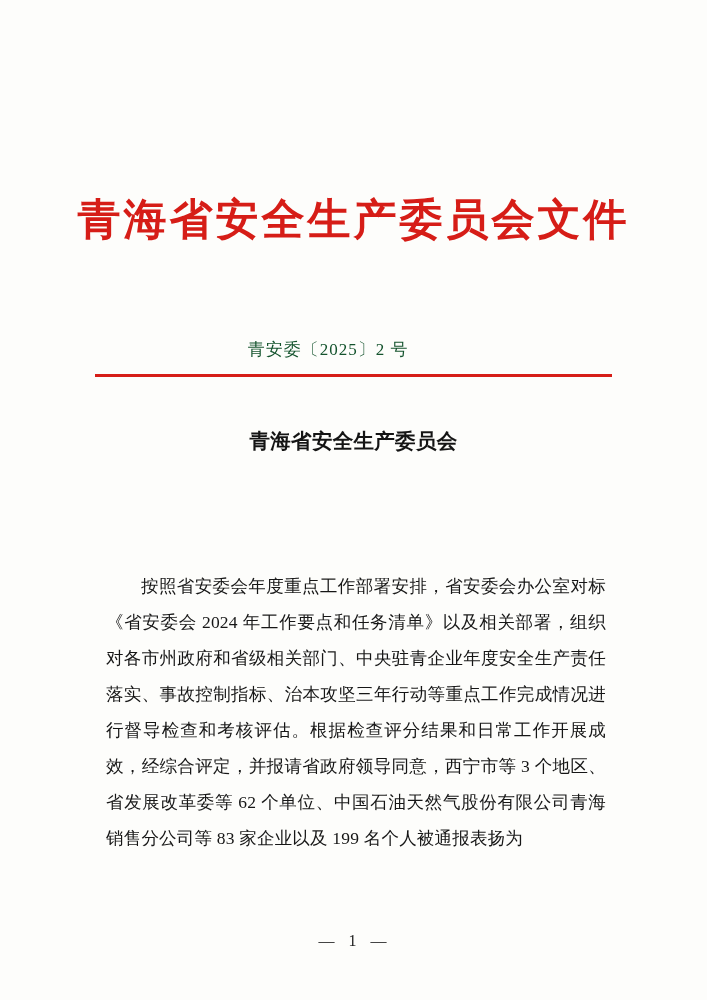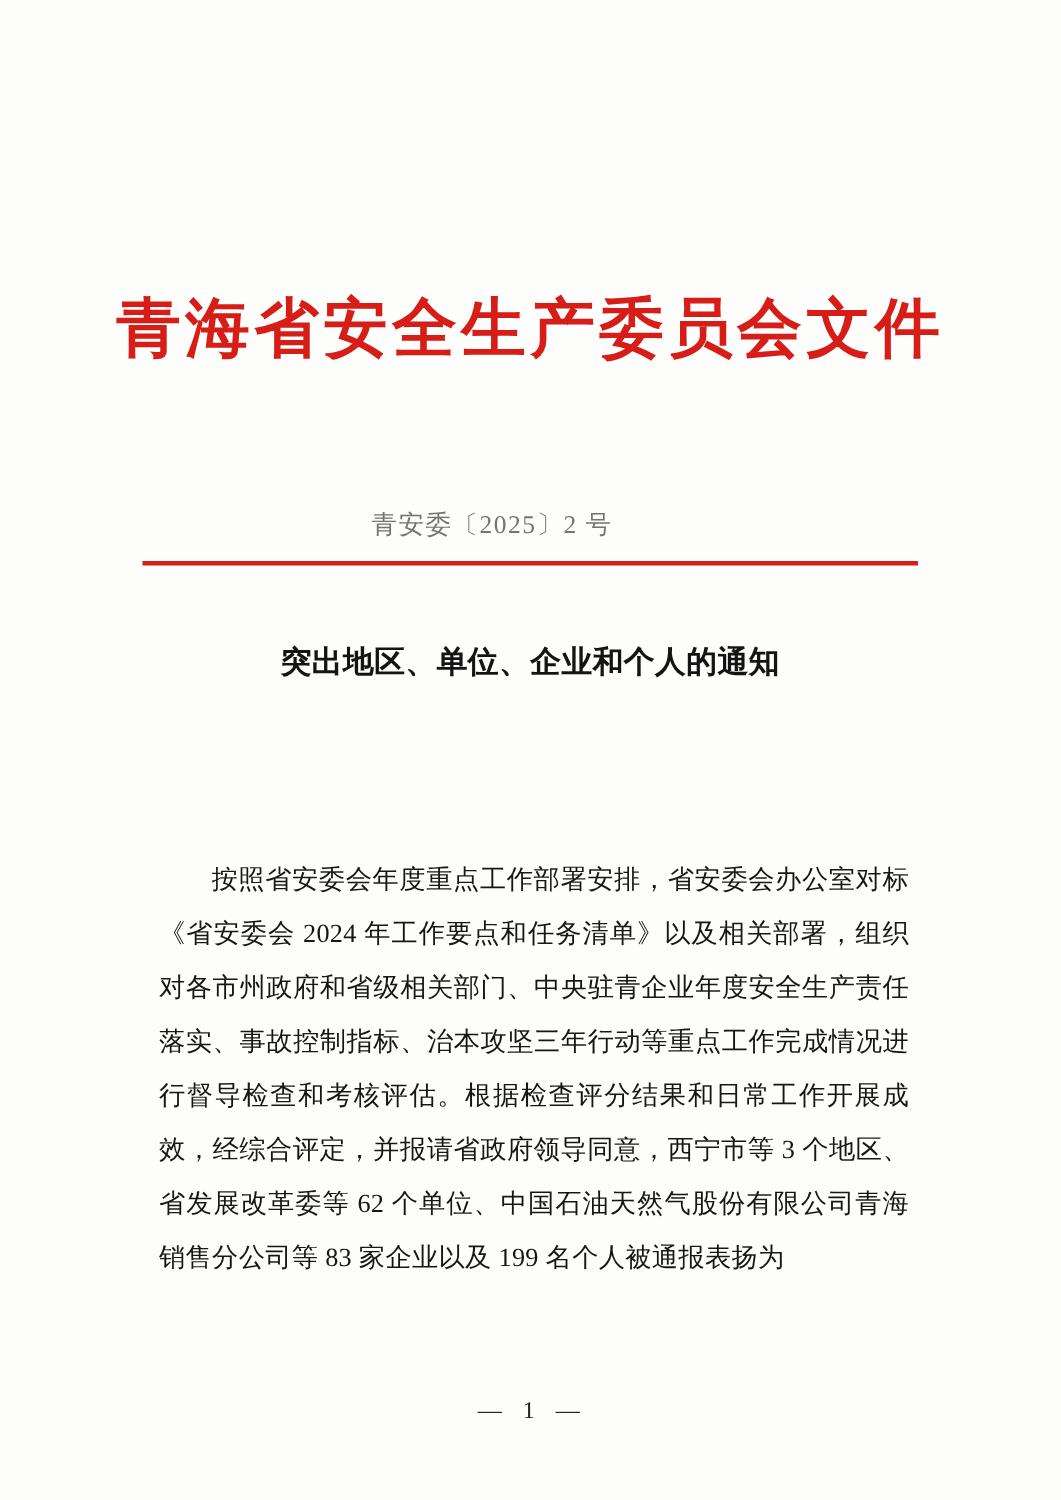--- a/index.html
+++ b/index.html
@@ -37,21 +37,21 @@
     white-space: nowrap;
   }
   .doc-number {
     position: absolute;
     top: 338px;
     left: 0;
     width: 656px;
     text-align: center;
     font-size: 17px;
     letter-spacing: 1px;
-    color: #737373;
+    color: #14532d;
     font-family: "Liberation Serif", serif;
   }
   .red-rule {
     position: absolute;
     top: 374px;
     left: 95px;
     width: 517px;
     height: 2.5px;
     background: #d61d17;
   }
@@ -112,21 +112,21 @@
 
 <div class="page">
 
   <div class="doc-title">青海省安全生产委员会文件</div>
 
   <div class="doc-number">青安委〔2025〕2 号</div>
 
   <div class="red-rule"></div>
 
   <div class="headline">
-    <span class="line">突出地区、单位、企业和个人的通知</span>
+    <span class="line">青海省安全生产委员会</span>
   </div>
 
   <div class="body-text">
     <p class="indent">按照省安委会年度重点工作部署安排，省安委会办公室对标《省安委会 2024 年工作要点和任务清单》以及相关部署，组织对各市州政府和省级相关部门、中央驻青企业年度安全生产责任落实、事故控制指标、治本攻坚三年行动等重点工作完成情况进行督导检查和考核评估。根据检查评分结果和日常工作开展成效，经综合评定，并报请省政府领导同意，西宁市等 3 个地区、省发展改革委等 62 个单位、中国石油天然气股份有限公司青海销售分公司等 83 家企业以及 199 名个人被通报表扬为</p>
   </div>
 
   <div class="page-footer">
     <span>—</span>
     <span class="num">1</span>
     <span>—</span>

